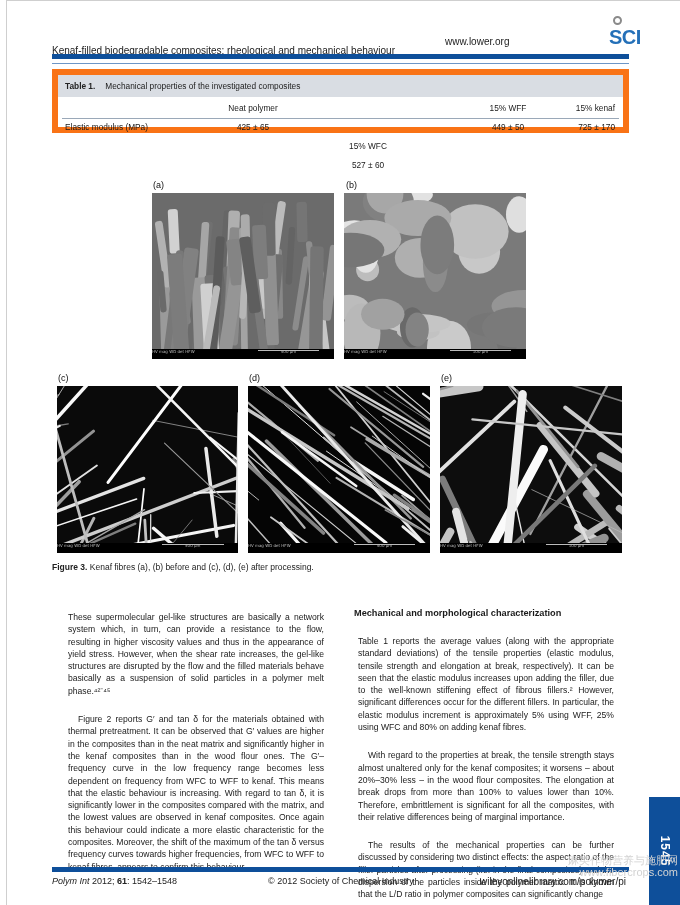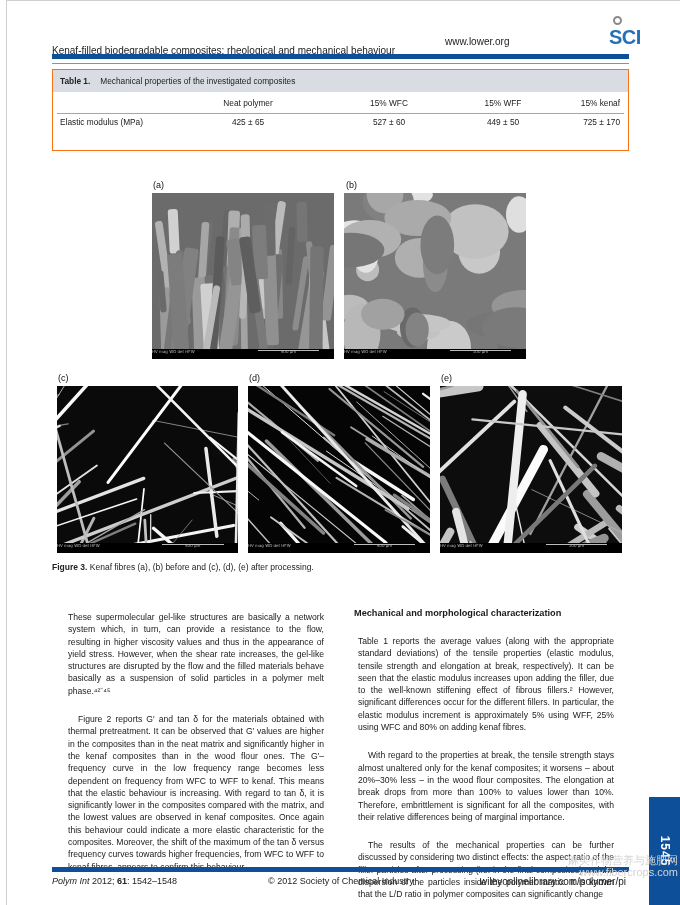--- a/index.html
+++ b/index.html
@@ -6,29 +6,29 @@
   body{width:680px;height:905px;position:relative;overflow:hidden;font-family:"Liberation Sans",sans-serif;color:#1a1a1a;}
   .frame{position:absolute;left:6px;top:0;width:674px;height:905px;border-left:1px solid #cfcfcf;border-top:1px solid #cfcfcf;}
   .hdr-title{position:absolute;left:52px;top:36px;font-size:10px;color:#222;margin-top:9px;}
   .hdr-url{position:absolute;left:445px;top:36px;font-size:10px;color:#222;}
   .logo{position:absolute;left:609px;top:16px;width:48px;height:34px;}
   .logo .ring{position:absolute;left:4px;top:0;width:9px;height:9px;border:2px solid #8a8a8a;border-radius:50%;box-sizing:border-box;}
   .logo .sci{position:absolute;left:0;top:10px;font-size:20px;font-weight:bold;color:#2470b8;letter-spacing:-0.5px;}
   .rule-top{position:absolute;left:52px;top:54px;width:577px;height:5px;background:#0e4f9a;}
   .rule-thin{position:absolute;left:52px;top:63px;width:577px;height:1px;background:#6e96c6;}
 
-  .tbl{position:absolute;left:52px;top:69px;width:577px;height:82px;border:1px solid #f97316;box-sizing:border-box;font-size:8.3px;}
+  .tbl{position:absolute;left:52px;top:69px;width:577px;height:64px;border:6px solid #f97316;box-sizing:border-box;font-size:8.3px;}
   .tbl .cap{background:#d9dde3;height:22px;line-height:22px;padding-left:7px;color:#222;}
   .tbl .cap b{margin-right:10px;}
   .tbl .hrow{position:absolute;top:28px;left:0;width:100%;height:12px;}
   .tbl .sep{position:absolute;top:43px;left:4px;right:4px;height:1px;background:#9aa8b8;}
   .tbl .drow{position:absolute;left:0;width:100%;height:12px;}
   .tbl .c0{position:absolute;left:7px;text-align:center;}
   .tbl .c1{position:absolute;left:140px;width:110px;text-align:center;}
-  .tbl .c2{position:absolute;left:286px;width:100px;text-align:center;}
+  .tbl .c2{position:absolute;left:260px;width:100px;text-align:center;margin-top:38px;}
   .tbl .c3{position:absolute;left:395px;width:110px;text-align:center;}
   .tbl .c4{position:absolute;right:8px;width:90px;text-align:right;}
 
   .plabel{position:absolute;font-size:9px;color:#111;}
   .panel{position:absolute;overflow:hidden;background:#555;}
   .panel svg{display:block;}
   .sembar{position:absolute;left:0;right:0;bottom:0;height:10px;background:#000;color:#bbb;font-size:4px;line-height:5px;font-family:"DejaVu Sans",sans-serif;}
   .sembar .scale{position:absolute;left:58%;top:1px;width:34%;border-top:1px solid #bbb;}
   .sembar .scalelab{position:absolute;left:58%;width:34%;top:0;text-align:center;}
 

